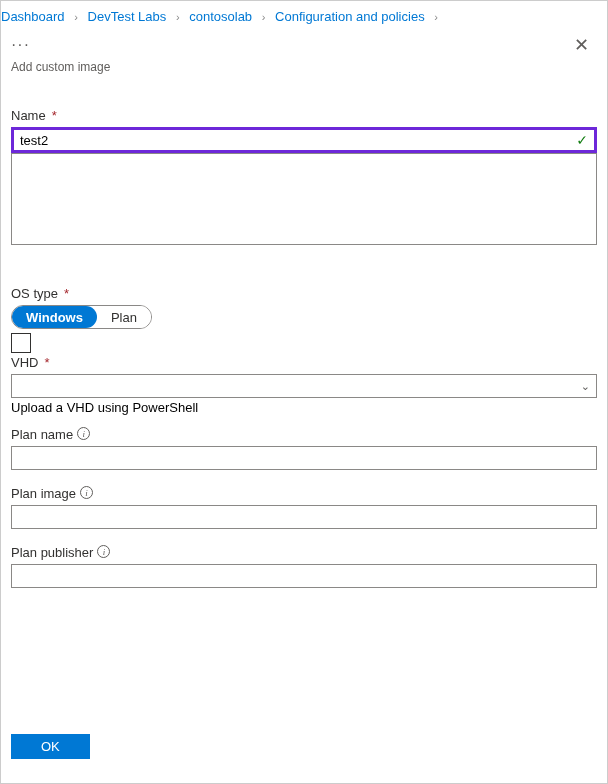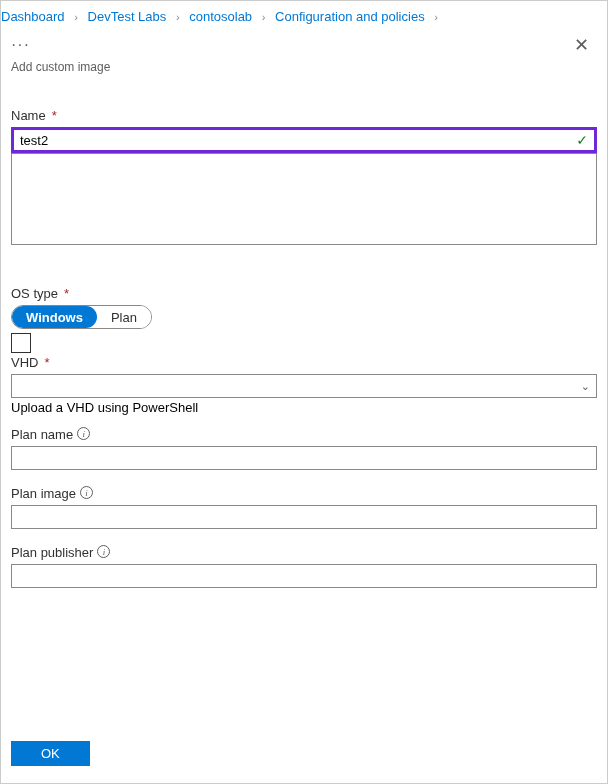--- a/index.html
+++ b/index.html
@@ -167,21 +167,21 @@
       font-style: italic;
       font-family: Georgia, serif;
     }
     .chevron {
       margin-left: auto;
       color: #605e5c;
       font-size: 11px;
     }
     .footer {
       position: absolute;
-      bottom: 17px;
+      bottom: 24px;
       left: 10px;
       border-radius: 12px;
     }
     .ok-btn {
       background: #0078d4;
       color: #fff;
       border: none;
       padding: 5px 30px;
       font-size: 13px;
       cursor: pointer;

